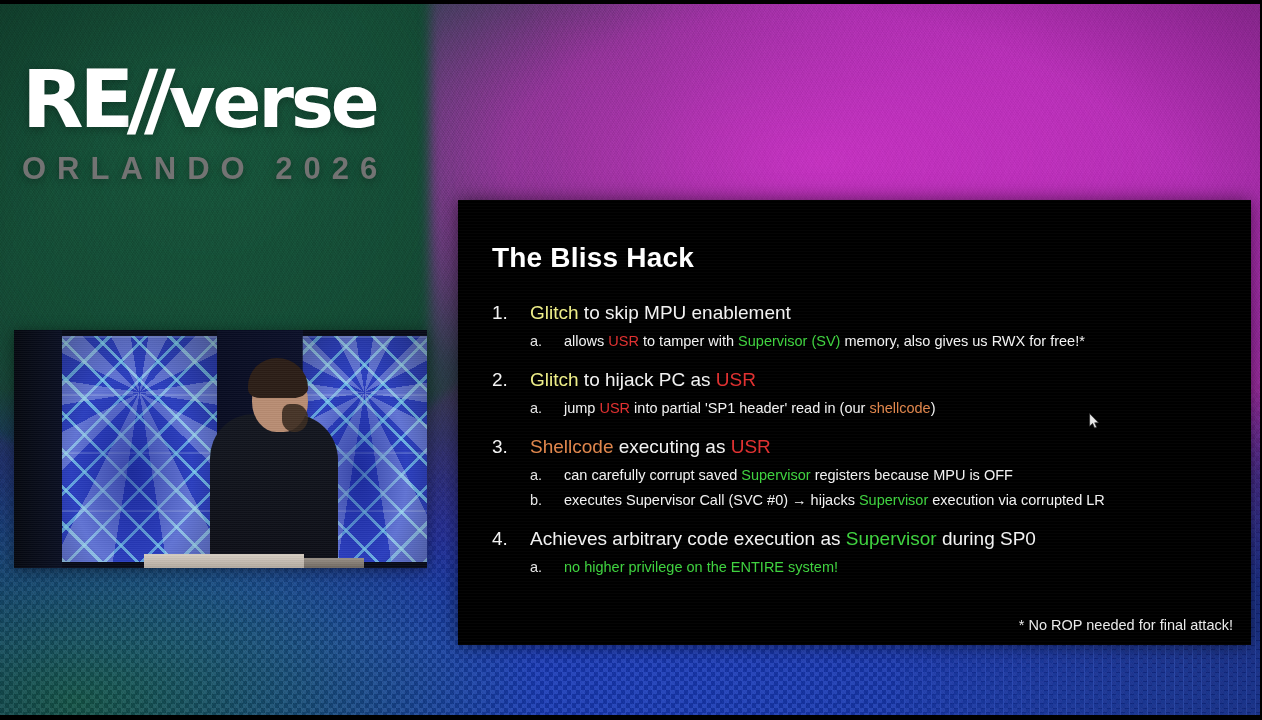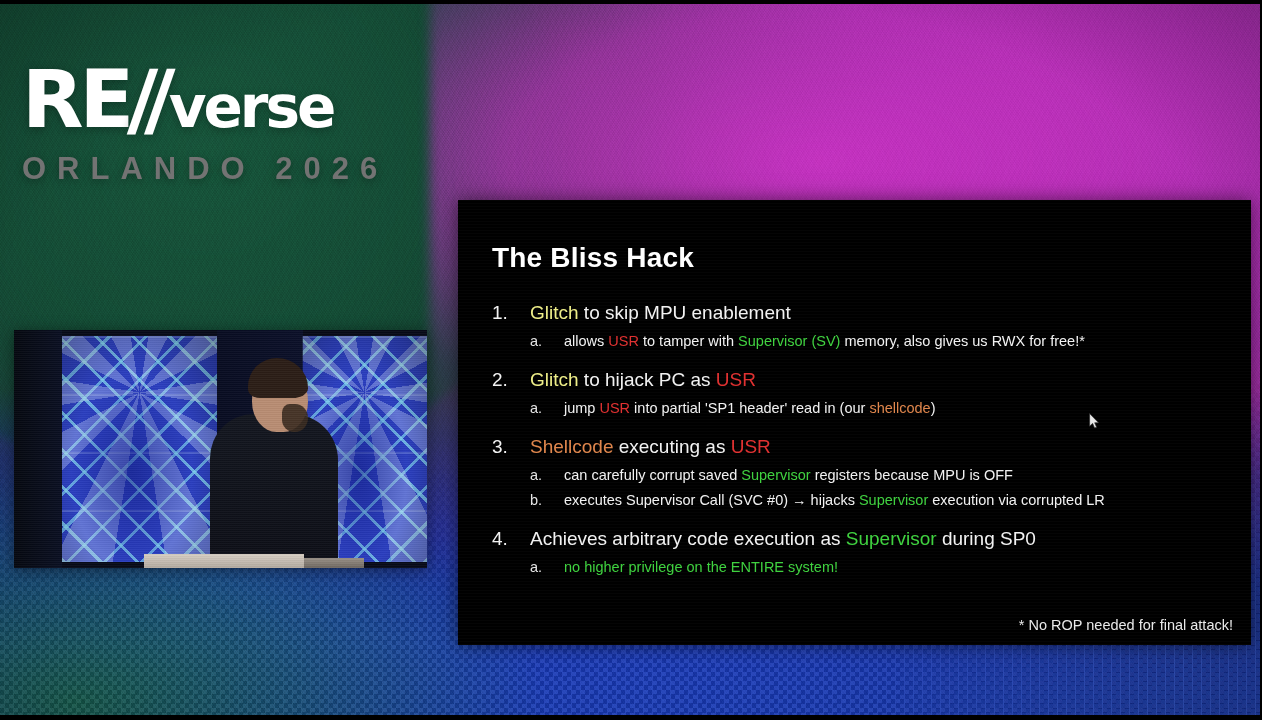--- a/index.html
+++ b/index.html
@@ -123,21 +123,21 @@
     font-family: "DejaVu Sans", sans-serif;
     font-weight: 700;
     font-size: 80px;
     letter-spacing: -12px;
     margin: 0 6px 0 -2px;
     transform: skewX(-2deg);
   }
   .logo-verse {
     font-family: "DejaVu Sans", sans-serif;
     font-weight: 700;
-    font-size: 58px;
+    font-size: 72px;
     letter-spacing: -3px;
   }
   .logo-sub {
     margin-top: 12px;
     color: #737373;
     font-family: "Liberation Sans", sans-serif;
     font-weight: 700;
     font-size: 31px;
     letter-spacing: 11px;
     text-shadow: 0 2px 8px rgba(0,0,0,0.35);

